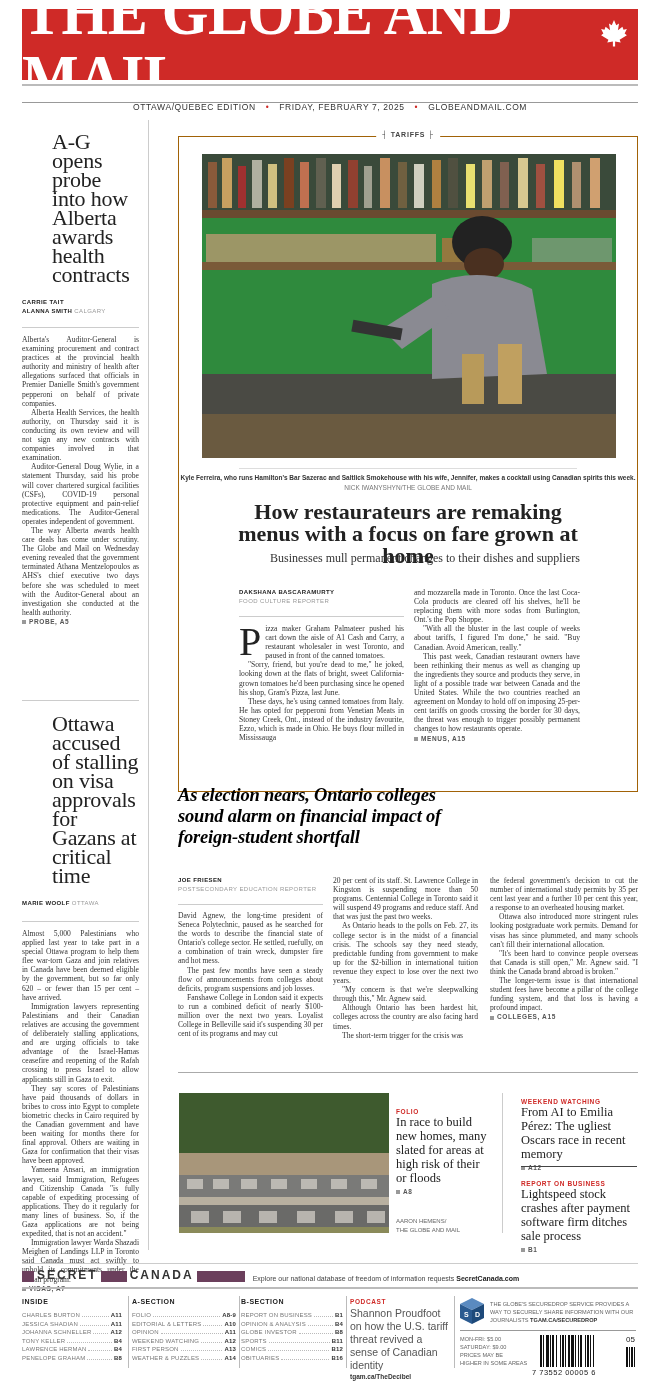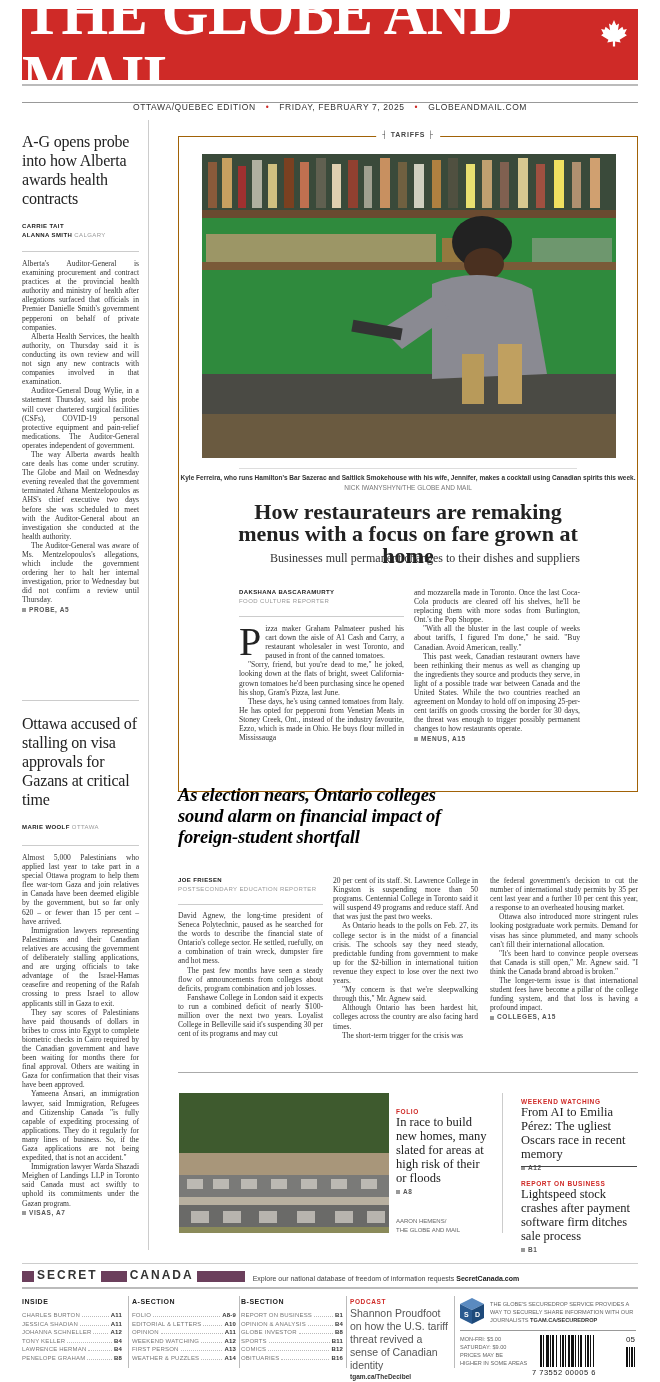--- a/index.html
+++ b/index.html
@@ -9,21 +9,21 @@
   
   .masthead { position: absolute; left: 22px; top: 9px; width: 616px; height: 71px; background: #cf2a27; display: flex; align-items: center; justify-content: center; }
   .masthead-title { font-family: "Liberation Serif", serif; font-weight: bold; color: #fff; font-size: 60px; letter-spacing: -0.5px; line-height: 1; transform: scaleY(1.1); }
   .maple-icon { position: absolute; right: 10px; top: 10px; width: 28px; height: 28px; }
   .dateline-rule { position: absolute; left: 22px; width: 616px; height: 2px; background: #bbb; }
   .dateline { position: absolute; left: 22px; top: 102px; width: 616px; text-align: center; font-family: "Liberation Sans", sans-serif; font-size: 8.5px; letter-spacing: 0.6px; color: #333; }
   .dateline .dot { color: #cf2a27; margin: 0 10px; }
 
   
   .leftcol { position: absolute; left: 22px; width: 117px; }
-  .headline-left { font-family: "Liberation Serif", serif; font-size: 16px; line-height: 19px; color: #222; font-weight: normal; letter-spacing: -0.2px; }
+  .headline-left { font-family: "Liberation Serif", serif; font-size: 22px; line-height: 19px; color: #222; font-weight: normal; letter-spacing: -0.2px; margin-left: 30px; }
   .byline { font-family: "Liberation Sans", sans-serif; font-size: 6px; font-weight: bold; letter-spacing: 0.4px; color: #222; line-height: 9px; }
   .byline .loc { font-weight: normal; color: #999; }
   .thin-rule { height: 1px; background: #ccc; }
   .body-text { font-family: "Liberation Serif", serif; font-size: 7.6px; line-height: 9.1px; color: #333; text-align: justify; hyphens: auto; }
   .body-text p { text-indent: 9px; }
   .body-text p:first-child { text-indent: 0; }
   .jump { font-family: "Liberation Sans", sans-serif; font-size: 6.5px; font-weight: bold; letter-spacing: 0.6px; color: #555; margin-top: 1px; }
   .jump .sq { display: inline-block; width: 4px; height: 4px; background: #999; margin-right: 3px; vertical-align: middle; }
 
   .col-divider { position: absolute; width: 1px; background: #ccc; }
@@ -85,21 +85,20 @@
   <div class="byline">
     <div>CARRIE TAIT</div>
     <div><span>ALANNA SMITH</span> <span class="loc">CALGARY</span></div>
   </div>
   <div class="thin-rule" style="margin:11px 0 7px"></div>
   <div class="body-text">
     <p>Alberta's Auditor-General is examining procurement and contract practices at the provincial health authority and ministry of health after allegations surfaced that officials in Premier Danielle Smith's government pepperoni on behalf of private companies.</p>
     <p>Alberta Health Services, the health authority, on Thursday said it is conducting its own review and will not sign any new contracts with companies involved in that examination.</p>
     <p>Auditor-General Doug Wylie, in a statement Thursday, said his probe will cover chartered surgical facilities (CSFs), COVID-19 personal protective equipment and pain-relief medications. The Auditor-General operates independent of government.</p>
     <p>The way Alberta awards health care deals has come under scrutiny. The Globe and Mail on Wednesday evening revealed that the government terminated Athana Mentzelopoulos as AHS's chief executive two days before she was scheduled to meet with the Auditor-General about an investigation she conducted at the health authority.</p>
-    <p>The Auditor-General was aware of Ms. Mentzelopoulos's allegations, which include the government ordering her to halt her internal investigation, prior to Wednesday but did not confirm a review until Thursday.</p>
   </div>
   <div class="jump"><span class="sq"></span><span>PROBE, A5</span></div>
 </article>
 
 <article class="leftcol" style="top:714px">
   <h2 class="headline-left">Ottawa accused of stalling on visa approvals for Gazans at critical time</h2>
   <div style="height:14px"></div>
   <div class="byline">
     <span>MARIE WOOLF</span> <span class="loc">OTTAWA</span>
   </div>
@@ -196,21 +195,21 @@
   </div>
 </section>
 
 <h2 class="college-headline" style="padding-right:160px">As election nears, Ontario colleges sound alarm on financial impact of foreign-student shortfall</h2>
 <div style="position:absolute;left:178px;top:876px;width:145px">
   <div class="byline">JOE FRIESEN</div>
   <div class="byline" style="font-weight:normal;color:#999">POSTSECONDARY EDUCATION REPORTER</div>
   <div class="thin-rule" style="margin:10px 0 6px"></div>
   <div class="body-text">
     <p style="text-indent:0">David Agnew, the long-time president of Seneca Polytechnic, paused as he searched for the words to describe the financial state of Ontario's college sector. He settled, ruefully, on a combination of train wreck, dumpster fire and hot mess.</p>
-    <p>The past few months have seen a steady flow of announcements from colleges about deficits, program combination and job losses.</p>
+    <p>The past few months have seen a steady flow of announcements from colleges about deficits, program suspensions and job losses.</p>
     <p>Fanshawe College in London said it expects to run a combined deficit of nearly $100-million over the next two years. Loyalist College in Belleville said it's suspending 30 per cent of its programs and may cut</p>
   </div>
 </div>
 <div style="position:absolute;left:333px;top:876px;width:145px">
   <div class="body-text">
     <p style="text-indent:0">20 per cent of its staff. St. Lawrence College in Kingston is suspending more than 50 programs. Centennial College in Toronto said it will suspend 49 programs and reduce staff. And that was just the past two weeks.</p>
     <p>As Ontario heads to the polls on Feb. 27, its college sector is in the midst of a financial crisis. The schools say they need steady, predictable funding from government to make up for the $2-billion in international tuition revenue they expect to lose over the next two years.</p>
     <p>"My concern is that we're sleepwalking through this," Mr. Agnew said.</p>
     <p>Although Ontario has been hardest hit, colleges across the country are also facing hard times.</p>
     <p>The short-term trigger for the crisis was</p>

